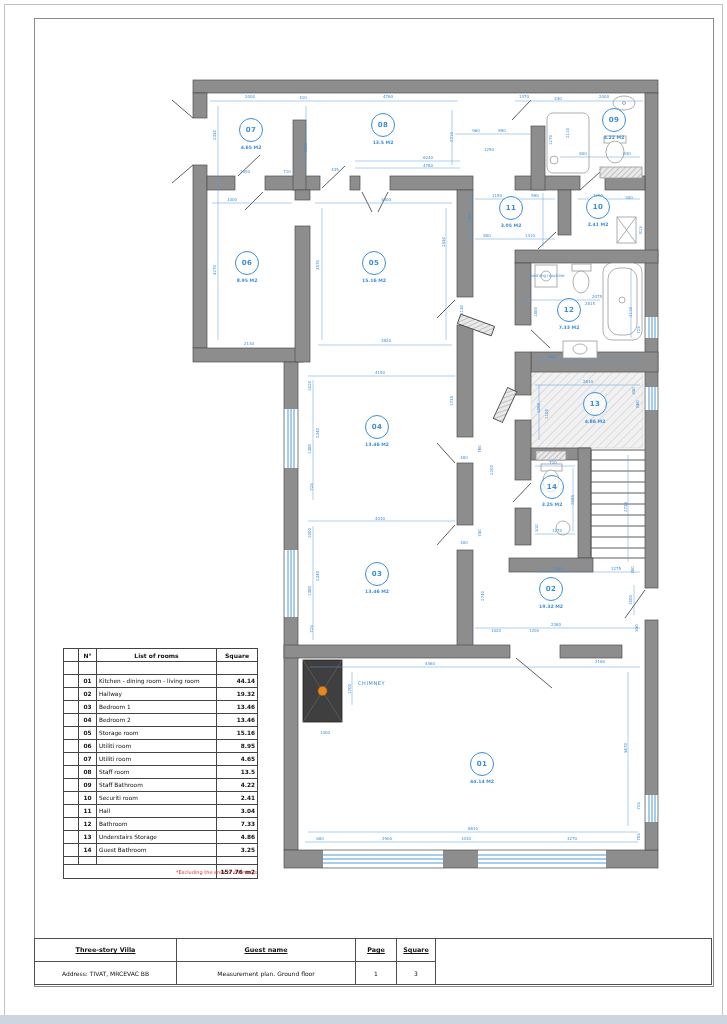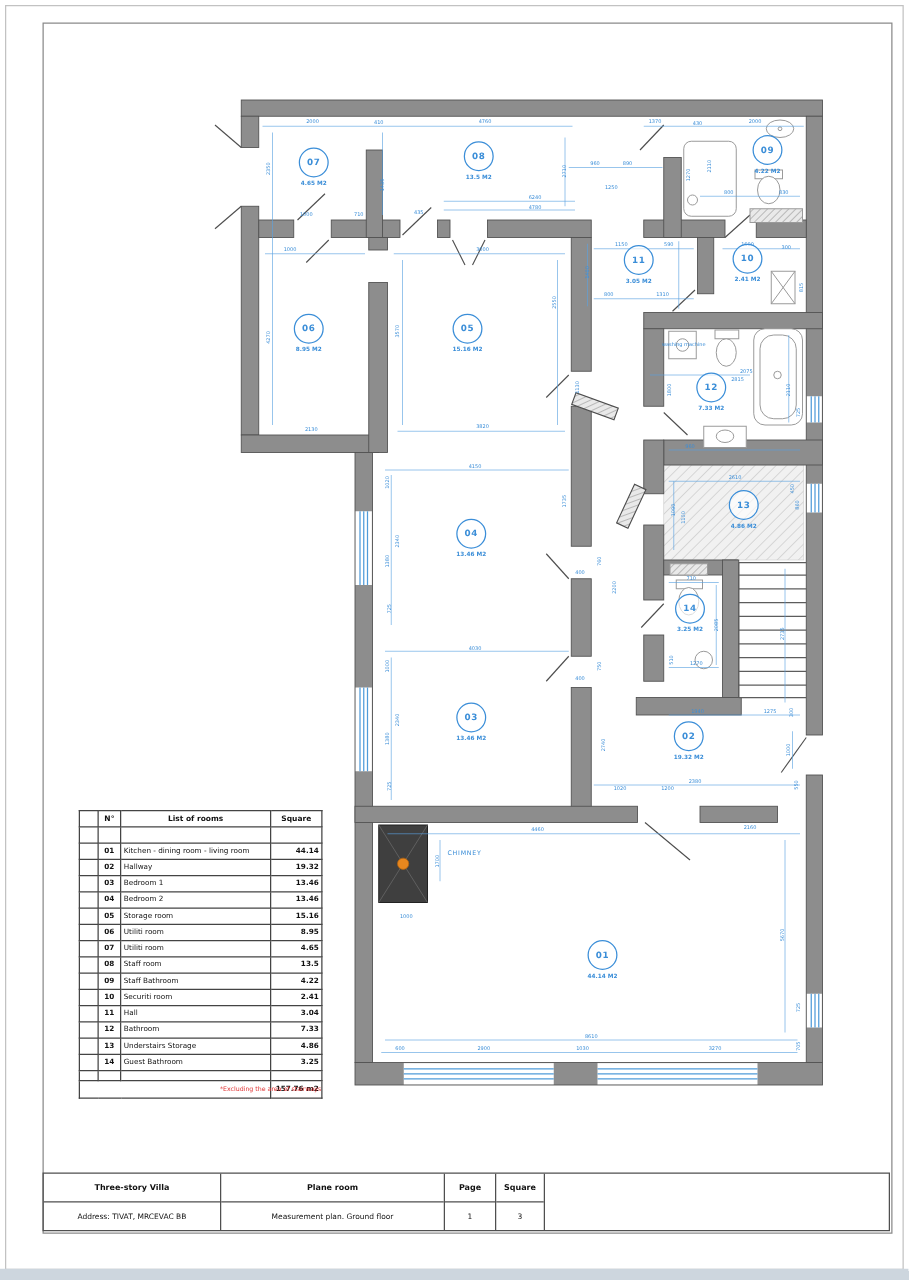--- a/index.html
+++ b/index.html
@@ -32,21 +32,21 @@
   .spacer td{height:12px;}
   .spacer2 td{height:7px;}
   .total-row td{height:13px;}
   .table-note{position:absolute;left:63px;top:869px;width:194px;text-align:right;
        font-size:5px;color:#e03434;}
   
   .title-block{position:absolute;left:34px;top:938px;width:678px;height:47px;
        border:1px solid #4f4f4f;box-sizing:border-box;display:flex;font-size:6px;color:#111;}
   .tb-cell{border-right:1px solid #4f4f4f;display:flex;flex-direction:column;box-sizing:border-box;}
   .tb-head{height:22px;border-bottom:1px solid #4f4f4f;display:flex;align-items:center;
-       justify-content:center;font-weight:bold;font-size:6.4px;}
+       justify-content:center;font-weight:bold;font-size:6.4px;text-decoration:underline;}
   .tb-val{flex:1;display:flex;align-items:center;justify-content:center;font-size:6px;}
   .tb-empty{flex:1;border-right:none;}
 </style>
 </head>
 <body>
 
 <div class="page">
   <div class="sheet-border"></div>
   <div class="frame"></div>
 
@@ -518,21 +518,21 @@
   </tbody>
     </table>
   <div class="table-note">*Excluding the area of stairways</div>
 
   <div class="title-block">
     <div class="tb-cell" style="width:142px;">
       <div class="tb-head">Three-story Villa</div>
       <div class="tb-val">Address: TIVAT, MRCEVAC BB</div>
     </div>
     <div class="tb-cell" style="width:179px;">
-      <div class="tb-head">Plane room</div>
+      <div class="tb-head">Guest name</div>
       <div class="tb-val">Measurement plan. Ground floor</div>
     </div>
     <div class="tb-cell" style="width:41px;justify-content:flex-end;">
       <div class="tb-head">Page</div>
       <div class="tb-val">1</div>
     </div>
     <div class="tb-cell" style="width:39px;">
       <div class="tb-head">Square</div>
       <div class="tb-val">3</div>
     </div>

